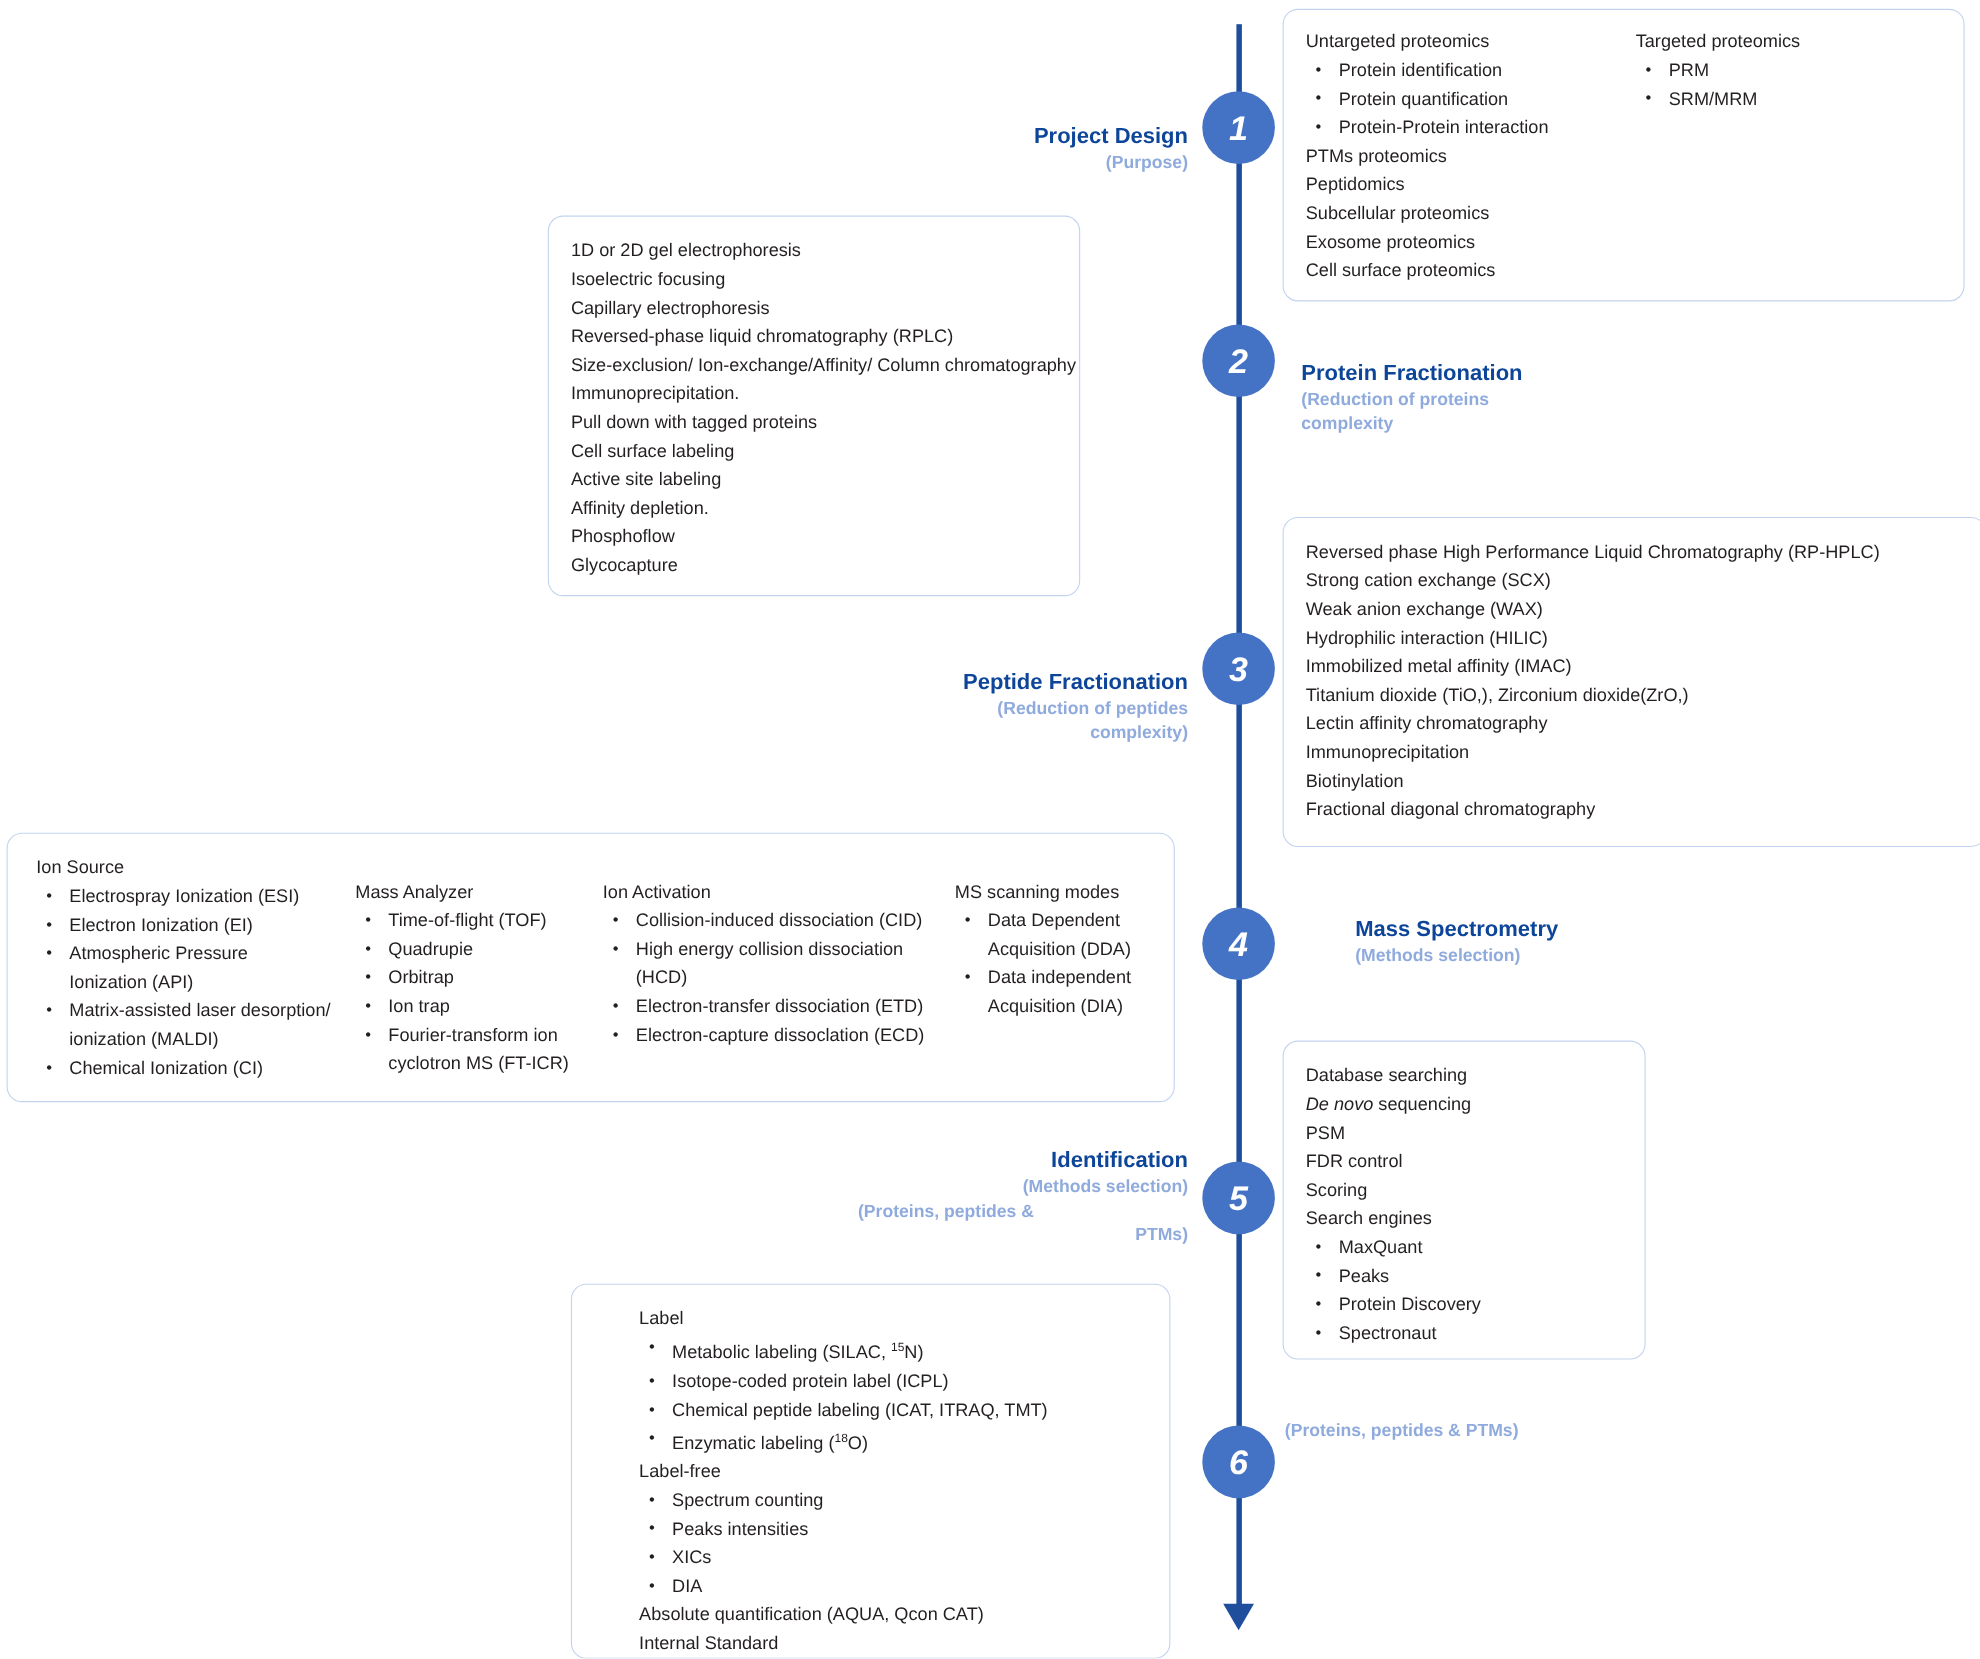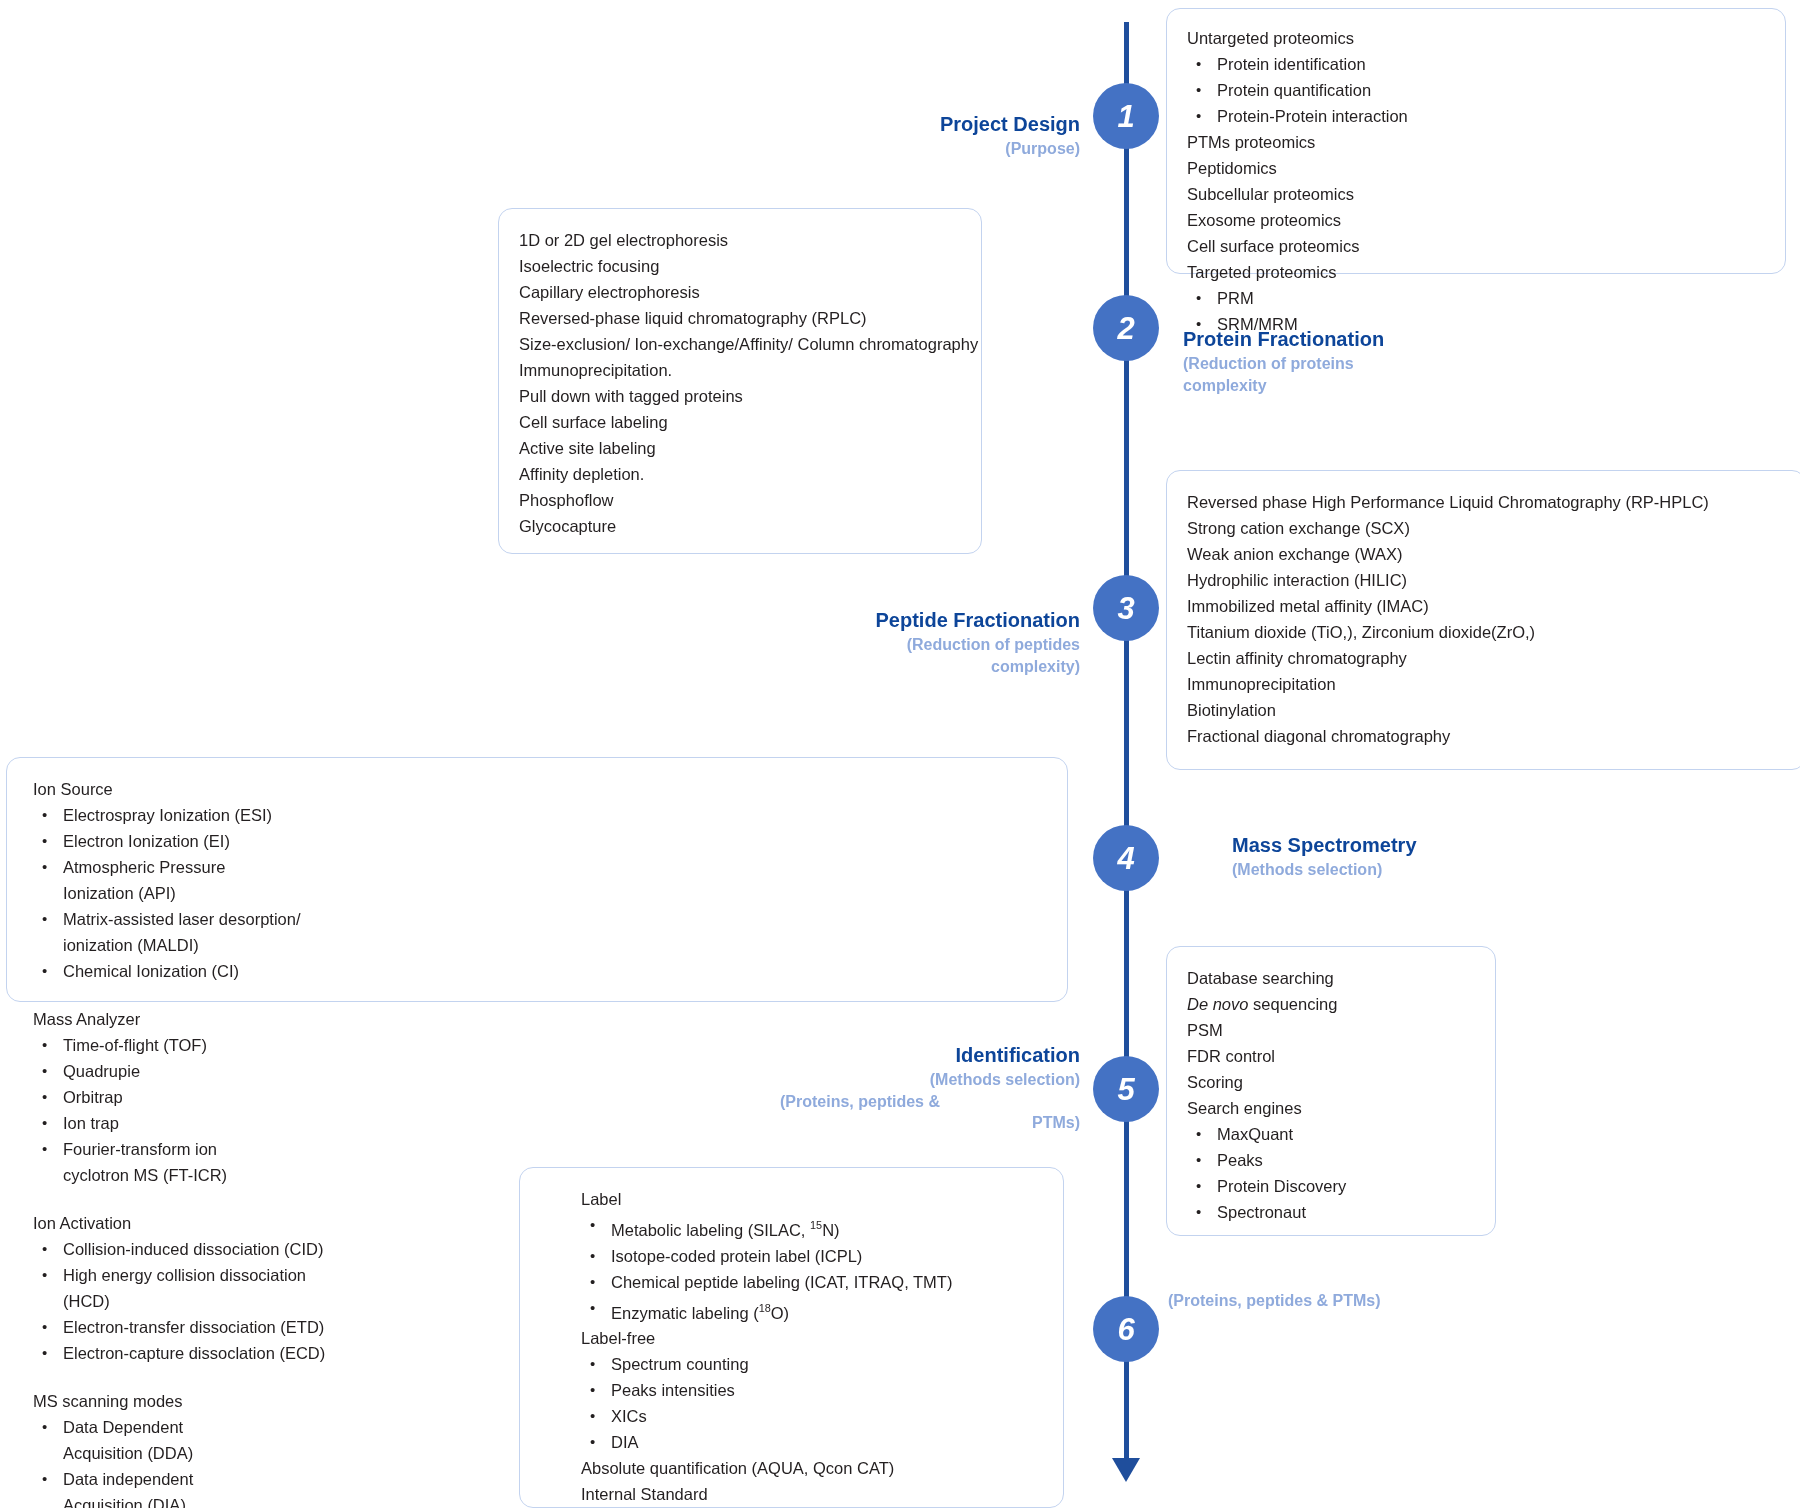--- a/index.html
+++ b/index.html
@@ -108,21 +108,20 @@
     color: #231f20;
   }
   .col-head {
     font-size: 16.5px;
     line-height: 26px;
     color: #231f20;
   }
   .cols {
     display: flex;
     gap: 0px;
-    flex-direction: column;
   }
   .col { flex: none; }
   .ital { font-style: italic; }
   sup, sub { font-size: 0.66em; }
 </style>
 </head>
 <body>
 
 <div id="canvas">
 
@@ -160,21 +159,21 @@
 
   <div class="node" style="left:1093px; top:295px;">
     <span>2</span>
   </div>
   <div class="stage" style="left:1183px; top:327px; width:420px;">
     <div class="stage-title">Protein Fractionation</div>
     <div class="stage-sub">(Reduction of proteins</div>
     <div class="stage-sub" style="margin-top:0;">complexity</div>
   </div>
 
-  <div class="box" style="left:498px; top:208px; width:484px; height:346px;">
+  <div class="box" style="left:498px; top:196px; width:484px; height:346px;">
     <div class="box-inner">
       <div class="line">1D or 2D gel electrophoresis</div>
       <div class="line">Isoelectric focusing</div>
       <div class="line">Capillary electrophoresis</div>
       <div class="line">Reversed-phase liquid chromatography (RPLC)</div>
       <div class="line">Size-exclusion/ Ion-exchange/Affinity/ Column  chromatography</div>
       <div class="line">Immunoprecipitation.</div>
       <div class="line">Pull down with tagged proteins</div>
       <div class="line">Cell surface labeling</div>
       <div class="line">Active site labeling</div>

